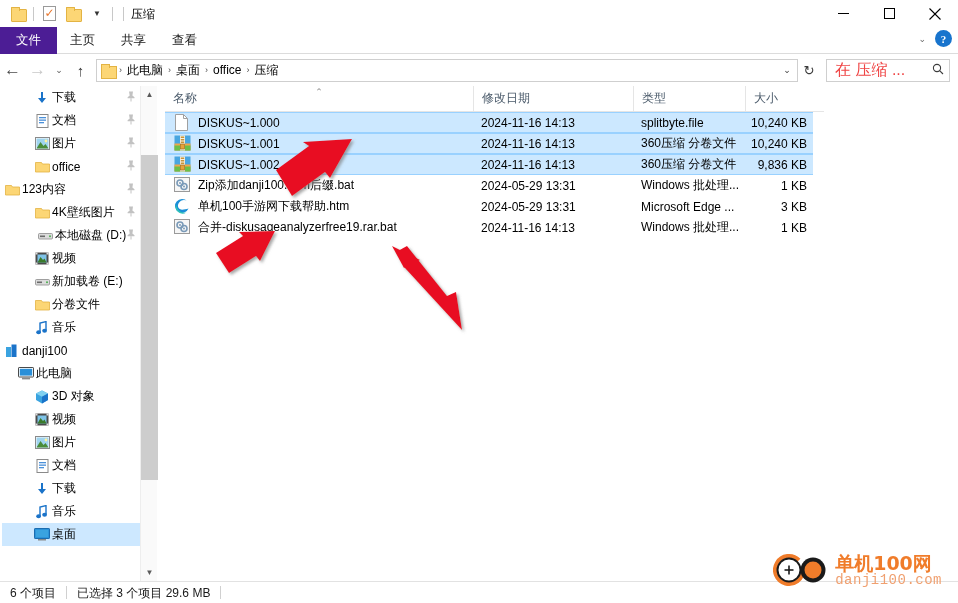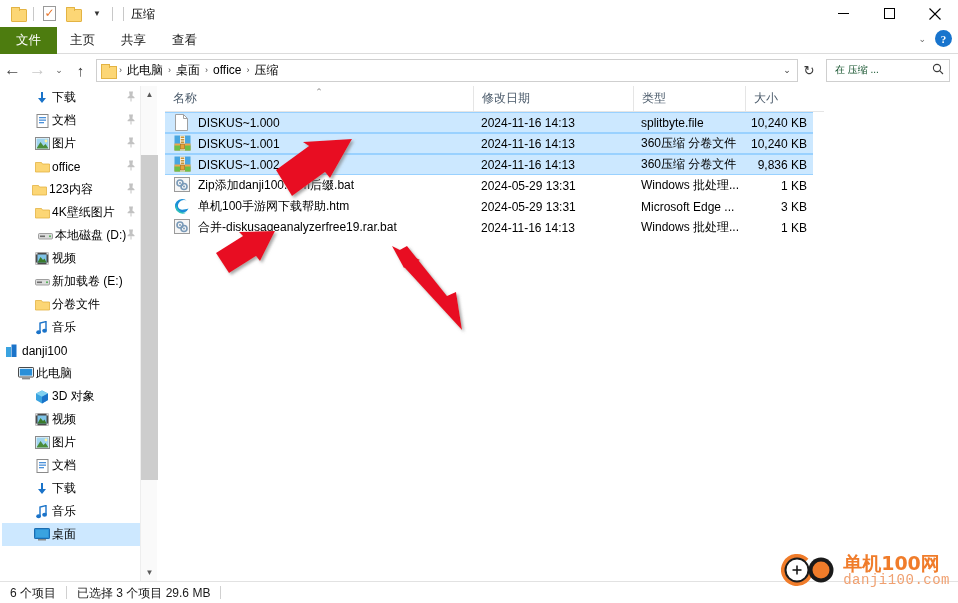--- a/index.html
+++ b/index.html
@@ -55,21 +55,21 @@
   
   .ribbon {
     position:absolute; left:0; top:27px; width:958px; height:27px;
     background:#ffffff; display:flex; align-items:stretch;
     border-bottom:1px solid #dcdcdc;
   }
   .rtab {
     padding:0 13px; display:flex; align-items:center;
     font-size:12.5px; color:#1a1a1a; height:27px;
   }
-  .rtab.file { background:#4d7c0f; color:#fff; font-weight:400; padding:0 16px; }
+  .rtab.file { background:#4c1d95; color:#fff; font-weight:400; padding:0 16px; }
   .ribbon-right { position:absolute; right:6px; top:3px; display:flex; align-items:center; gap:9px; }
   .chev-down { font-size:9px; color:#6b6b6b; }
   .help-btn {
     width:17px; height:17px; border-radius:50%; background:#1874cd;
     color:#fff; font-size:11px; font-weight:bold; display:flex;
     align-items:center; justify-content:center; font-family:"Liberation Serif", serif;
   }
 
   
   .addrrow {
@@ -101,21 +101,21 @@
   }
   .crumb { font-size:12px; color:#000; padding:0 4px; line-height:16px; }
   .crumb-sep { font-size:9px; color:#4a4a4a; padding:0 1px; }
   .addr-right { position:absolute; right:0; top:0; height:21px; display:flex; align-items:center; }
   .addr-caret { width:20px; text-align:center; font-size:9px; color:#3c3c3c; }
   .searchbox {
     width:124px; height:23px; margin-left:6px; border:1px solid #cfcfcf;
     background:#fff; display:flex; align-items:center; justify-content:space-between;
     padding:0 5px 0 8px;
   }
-  .search-ph { font-size:10px; color:#14532d; }
+  .search-ph { font-size:16px; color:#ef4444; }
   .search-ico { font-size:12px; color:#3c3c3c; }
 
   
   .nav-pane {
     position:absolute; left:0; top:86px; width:140px; height:495px;
     background:#fff; overflow:hidden;
   }
   .nav-list { position:absolute; left:2px; top:0; width:140px; }
   .nav-item {
     height:23px; display:flex; align-items:center; position:relative;
@@ -179,21 +179,21 @@
   .statusbar {
     position:absolute; left:0; bottom:0; width:958px; height:22px;
     border-top:1px solid #e2e2e2; background:#fff;
     display:flex; align-items:center; font-size:12px; color:#1a1a1a;
   }
   .sb-item { padding:0 10px; line-height:14px; }
   .sb-sep { width:1px; height:13px; background:#d0d0d0; }
 
   
   .watermark {
-    position:absolute; right:8px; bottom:14px; display:flex; align-items:center;
+    position:absolute; right:16px; bottom:14px; display:flex; align-items:center;
     pointer-events:none;
   }
   .wm-text { margin-left:4px; line-height:1; }
   .wm-top { font-size:19px; color:#f07c2a; font-weight:bold; font-family:"DejaVu Sans", sans-serif; }
   .wm-bot { font-size:14px; color:#f0a070; font-family:Liberation Mono, monospace; letter-spacing:0.5px; }
 
   
   .annot { position:absolute; left:0; top:0; width:958px; height:603px; pointer-events:none; }
 </style>
 </head>
@@ -337,21 +337,21 @@
             <svg width="15" height="13" viewBox="0 0 15 13">
               <path d="M0.5 2.5h6l1 1.5h7v8h-14z" fill="#fcd675" stroke="#e3b343" stroke-width="0.8"></path>
             </svg>
           </span>
           <span class="nav-label">office</span>
           <span class="pin"><svg width="10" height="11" viewBox="0 0 10 11">
               <path d="M3 0.5h4l-0.6 4 2.1 1.8v0.9h-6.9v-0.9l2.1-1.8z" fill="#c2c2c2"></path>
               <line x1="5" y1="7.2" x2="5" y2="10.5" stroke="#c2c2c2" stroke-width="1"></line>
             </svg></span>
         </div>
-        <div class="nav-item" style=" margin-left: 27px;">
+        <div class="nav-item" style="">
           <span class="nav-ico">
             <svg width="15" height="13" viewBox="0 0 15 13">
               <path d="M0.5 2.5h6l1 1.5h7v8h-14z" fill="#fcd675" stroke="#e3b343" stroke-width="0.8"></path>
             </svg>
           </span>
           <span class="nav-label">123内容</span>
           <span class="pin"><svg width="10" height="11" viewBox="0 0 10 11">
               <path d="M3 0.5h4l-0.6 4 2.1 1.8v0.9h-6.9v-0.9l2.1-1.8z" fill="#c2c2c2"></path>
               <line x1="5" y1="7.2" x2="5" y2="10.5" stroke="#c2c2c2" stroke-width="1"></line>
             </svg></span>

